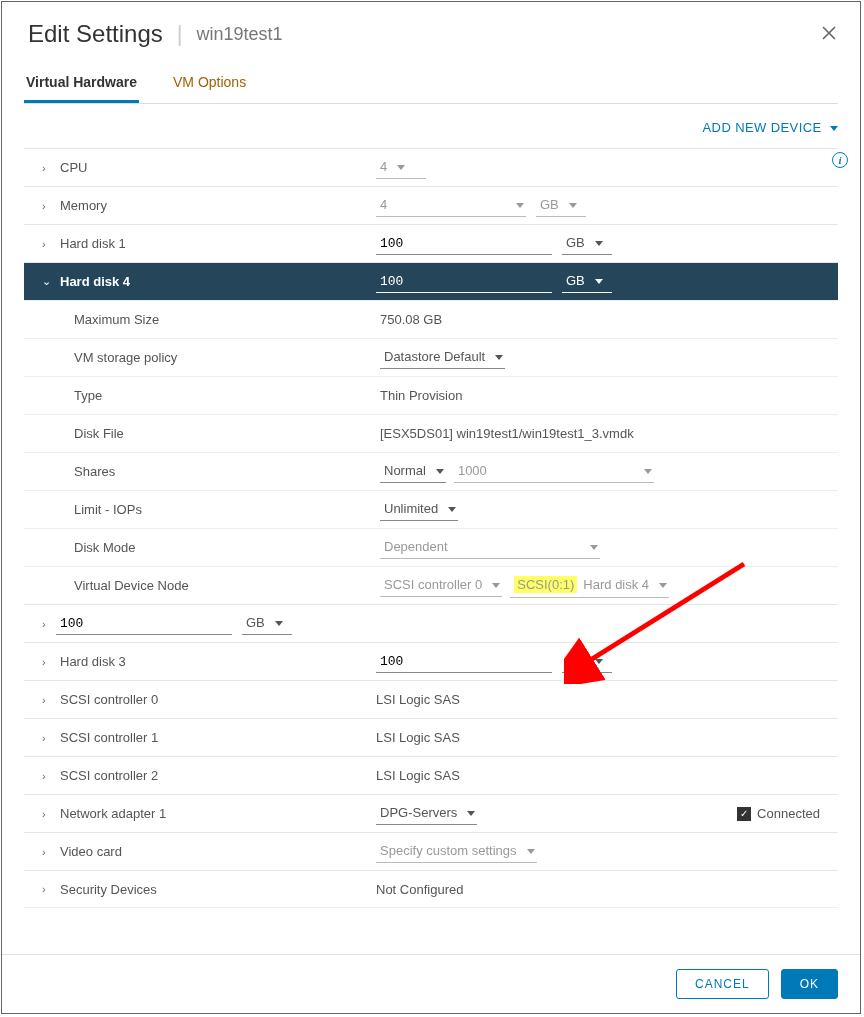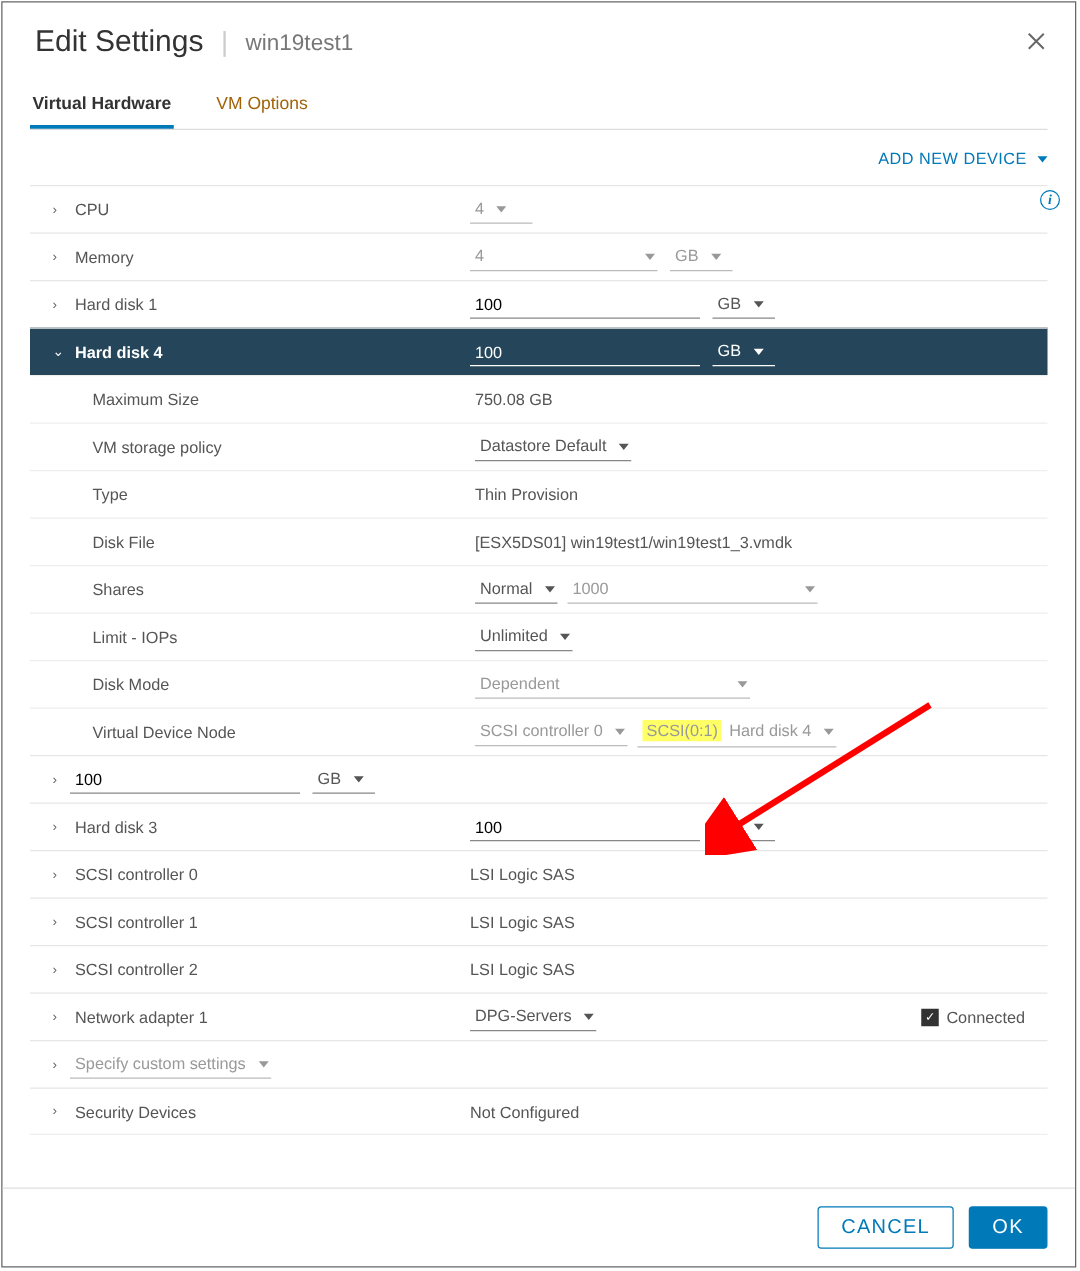--- a/index.html
+++ b/index.html
@@ -20,30 +20,30 @@
   .row:first-of-type { border-top: 1px solid #e6e6e6; }
   .row .chev { width: 14px; color: #666; font-size: 11px; }
   .row .label { width: 320px; font-size: 13px; color: #555; padding-left: 4px;}
   .row .ctrl { flex: 1; display: flex; align-items: center; gap: 10px; }
   .row.expanded { background: #24455a; color: #fff; }
   .row.expanded .label { color: #fff; font-weight: 600; }
   .row.expanded .chev { color: #fff; }
   .subrow { display: flex; align-items: center; min-height: 38px; border-top: 1px solid #eee; padding: 0 8px 0 50px; }
   .subrow .label { width: 306px; font-size: 13px; color: #555; }
   .subrow .ctrl { flex: 1; display: flex; align-items: center; gap: 8px; }
-  .input-underline { border: none; border-bottom: 1px solid #888; padding: 3px 4px; font-size: 13px; min-width: 88px; background: transparent; color: inherit;}
+  .input-underline { border: none; border-bottom: 1px solid #888; padding: 3px 4px; font-size: 13px; min-width: 88px; background: transparent; color: inherit; font-family: Liberation Mono, monospace;}
   .input-underline.white { border-bottom-color: #fff; color: #fff; }
   .select-underline { display: inline-flex; align-items: center; border-bottom: 1px solid #888; padding: 2px 2px 4px 4px; font-size: 13px; min-width: 50px; cursor: pointer; gap: 6px; color: #555;}
   .select-underline.white { border-bottom-color: #fff; color: #fff; }
   .select-underline.dim { color: #999; border-bottom-color: #bbb;}
   .select-underline.wide { min-width: 150px; justify-content: space-between;}
   .plain-text { font-size: 13px; color: #555; }
   .info-icon { color: #0079b8; border: 1.5px solid #0079b8; border-radius: 50%; width: 16px; height: 16px; display: inline-flex; align-items: center; justify-content: center; font-size: 11px; font-weight: 600; position: absolute; right: 8px; top: 48px; font-style: italic; font-family: Georgia, serif;}
   .footer { border-top: 1px solid #e0e0e0; padding: 14px 22px; display: flex; justify-content: flex-end; gap: 12px; }
-  .btn { padding: 7px 18px; font-size: 16px; letter-spacing: 1px; cursor: pointer; border-radius: 3px; }
+  .btn { padding: 7px 18px; font-size: 12px; letter-spacing: 1px; cursor: pointer; border-radius: 3px; }
   .btn-secondary { background: #fff; border: 1px solid #0079b8; color: #0079b8; }
   .btn-primary { background: #0079b8; border: 1px solid #0079b8; color: #fff; }
   .highlight-yellow { background: #ffff66; padding: 1px 3px; }
   .arrow-annotation { position: absolute; pointer-events: none; z-index: 10; }
   .chk { display:inline-flex; align-items:center; gap:6px; font-size:13px; color:#555; margin-left:auto; margin-right:10px;}
   .checkbox-box { width:14px; height:14px; background:#333; color:#fff; display:inline-flex; align-items:center; justify-content:center; font-size:10px;}
   .content::-webkit-scrollbar { width: 10px; }
   .content::-webkit-scrollbar-thumb { background: #bbb; border-radius: 5px; }
   .chev-down::after { content:""; display:inline-block; border-left:4px solid transparent; border-right:4px solid transparent; border-top:5px solid currentColor; margin-left:4px; vertical-align:middle;}
 </style>
@@ -251,20 +251,21 @@
         </span>
         <span class="chk">
           <span class="checkbox-box">✓</span>
           <span>Connected</span>
         </span>
       </span>
     </div>
 
     <div class="row">
       <span class="chev">›</span>
+      <span class="label">Video card</span>
       <span class="ctrl">
         <span class="select-underline dim">
           <span>Specify custom settings</span>
             <span class="chev-down"></span>
         </span>
       </span>
     </div>
 
     <div class="row" style="border-bottom:1px solid #eee;">
       <span class="chev">›</span>

